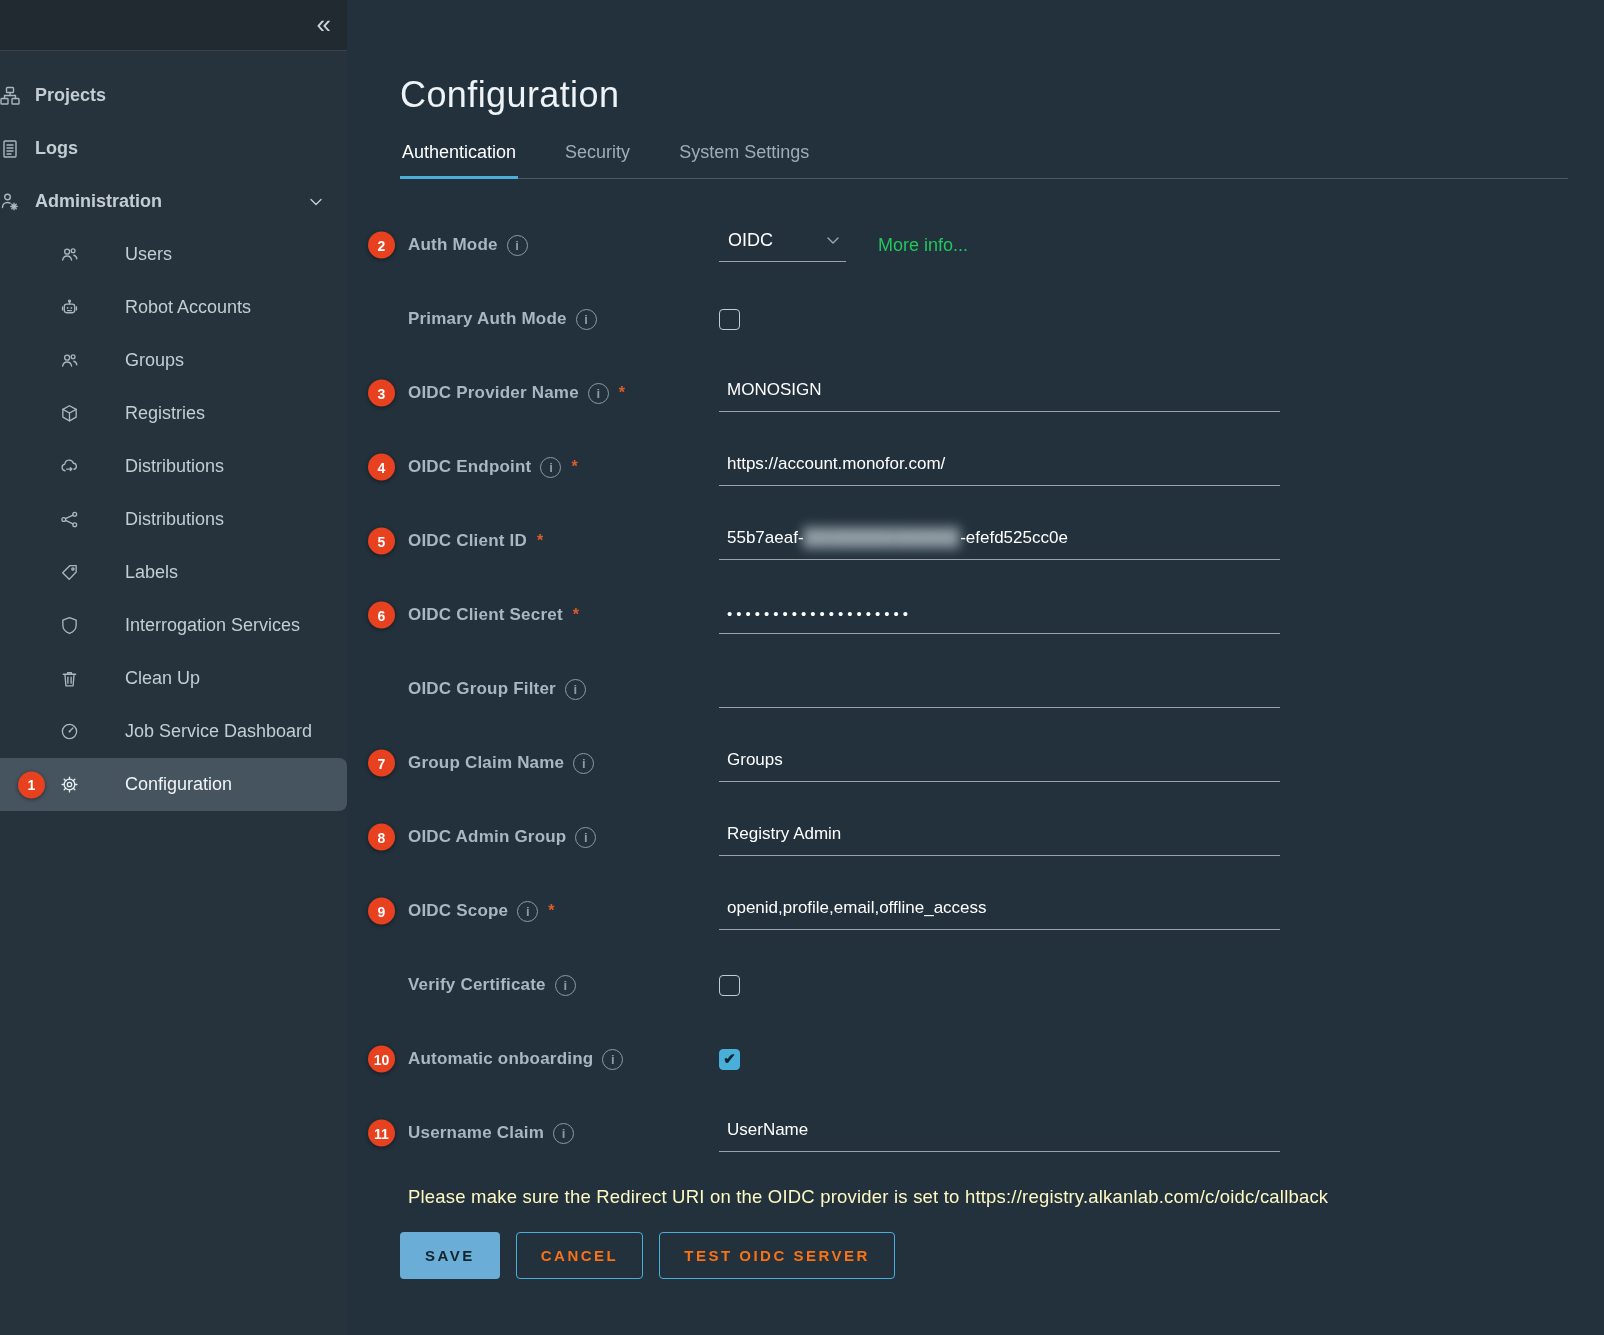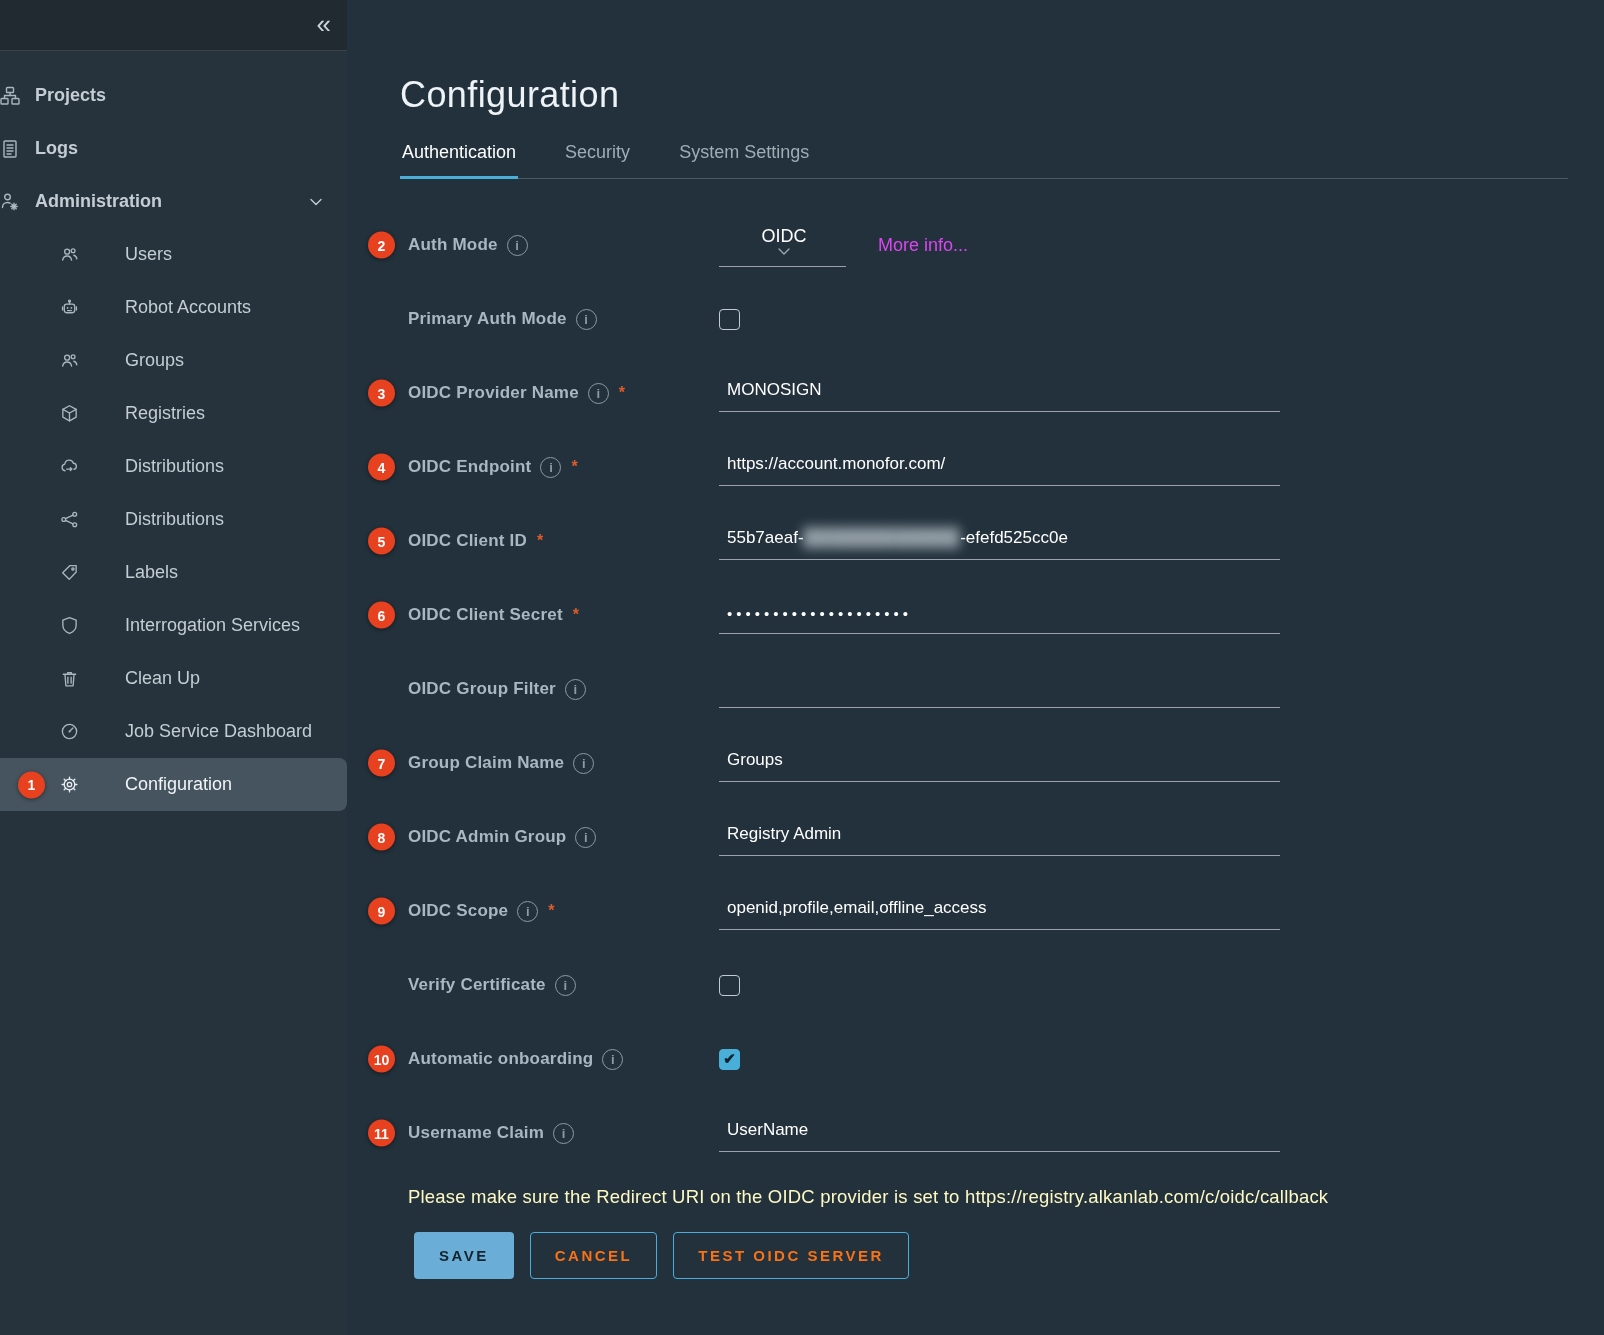--- a/index.html
+++ b/index.html
@@ -72,38 +72,38 @@
   .req { color:#e05b2b; font-size:16px; font-weight:700; margin-left:1px; }
   .control-col { display:flex; align-items:center; }
   .text-input {
     width:561px; border-bottom:1px solid rgba(255,255,255,.55);
     padding:3px 8px 11px; font-size:17px; color:#ffffff; min-height:38px;
     display:flex; align-items:flex-end; cursor:text;
   }
   .select-box {
     width:127px; border-bottom:1px solid rgba(255,255,255,.55);
     padding:2px 6px 10px 9px; font-size:18px; color:#ffffff;
-    display:flex; align-items:center; justify-content:space-between; cursor:pointer;flex-direction:column;
+    display:flex; align-items:center; justify-content:space-between; cursor:pointer;
   }
   .select-box .chev { color:#9aa9b2; }
-  .link { color:#d946ef; font-size:18px; margin-left:32px; cursor:pointer; }
+  .link { color:#22c55e; font-size:18px; margin-left:32px; cursor:pointer; }
   .checkbox {
     width:21px; height:21px; border:1px solid #c1ccd2; border-radius:4px;
     cursor:pointer; background:transparent;
   }
   .checkbox.checked {
     background:#49afd9; border-color:#49afd9;
     display:flex; align-items:center; justify-content:center;
     color:#10242e; font-size:15px; font-weight:900;
   }
   .dots { letter-spacing:4px; font-size:15px; color:#fff; }
   .blurred { filter:blur(6px); opacity:.7; color:#cfd8de; letter-spacing:1px; }
 
   .note { margin:16px 0 24px 8px; color:#fef9c3; font-size:18.5px; letter-spacing:.2px; }
-  .actions { display:flex; gap:16px; margin-left:14px; }
+  .actions { display:flex; gap:16px; margin-left:0; }
   .btn {
     height:47px; border-radius:4px; font-size:15px; font-weight:600;
     letter-spacing:2.5px; padding:0 24px; display:flex; align-items:center;
     justify-content:center; cursor:pointer; border:1px solid transparent;
     font-family:"Liberation Sans", sans-serif;
   }
   .btn.primary { background:#6aaed8; color:#14232c; }
   .btn.outline { background:transparent; border-color:#49aede; color:#f97316; }
 </style>
 </head>

